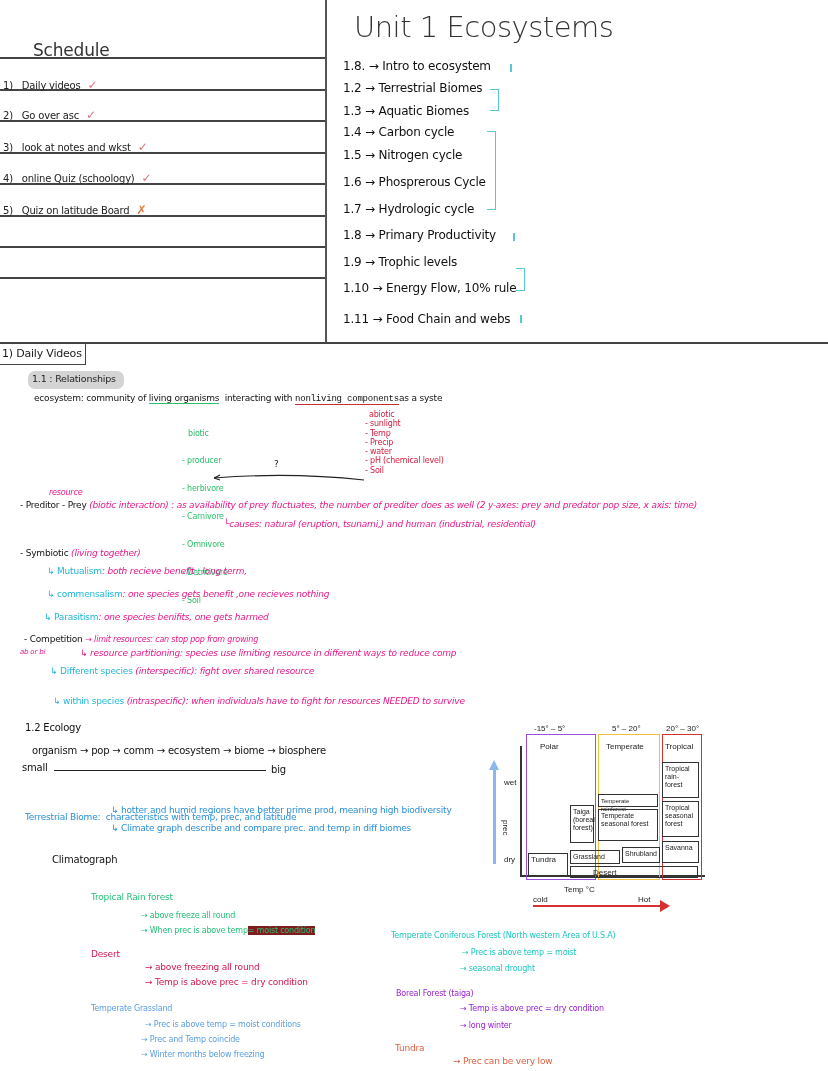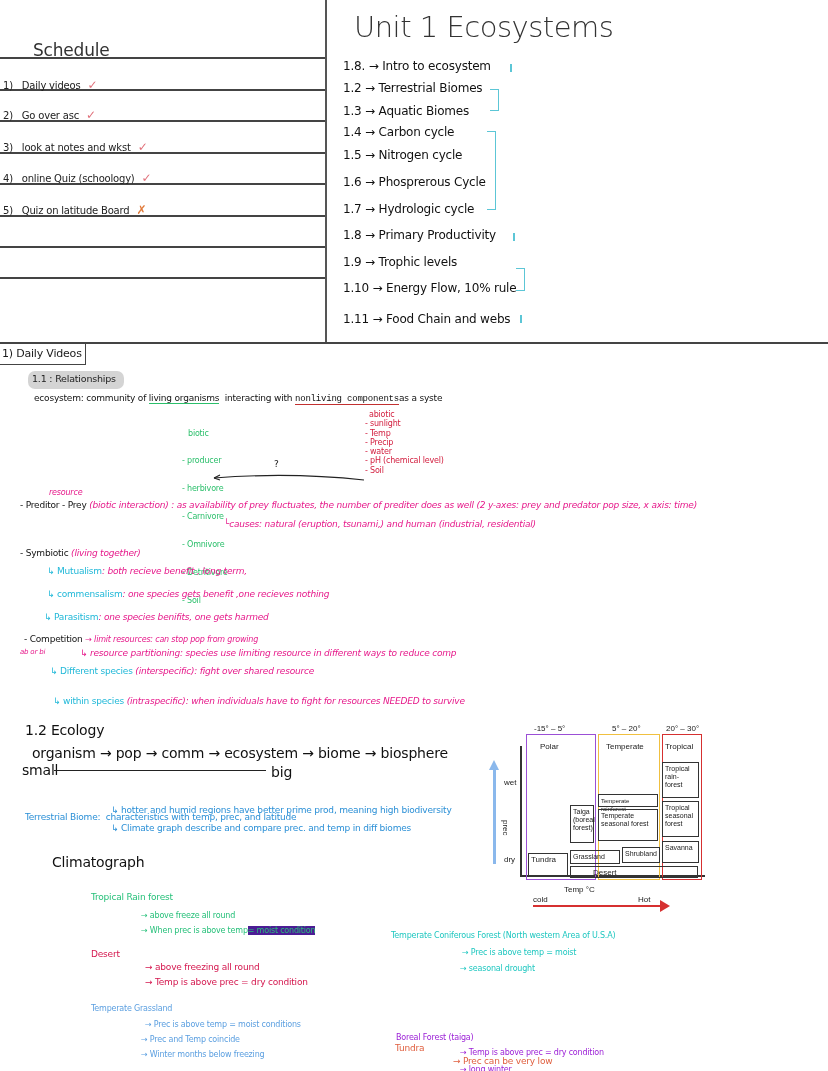--- a/index.html
+++ b/index.html
@@ -26,32 +26,32 @@
 
   .dv-box { left: 0; top: 343px; width: 86px; height: 22px; border: 1.5px solid #444; border-left: none; font-size: 11px; padding: 3px 0 0 2px; }
   .rel-badge { left: 28px; top: 371px; height: 18px; padding: 2px 8px 0 4px; background: #d4d4d4; border-radius: 7px; font-size: 9.5px; color: #222; }
   .black { color: #111; }
   .green { color: #2bbf6b; }
   .red { color: #d32040; }
   .pink { color: #e6198a; font-style: italic; }
   .cyan { color: #20b8d8; }
   .blue { color: #2a8fd6; }
   .lblue { color: #5b9fe0; }
-  .purple { color: #9b1fd6; margin-top: 44px; }
+  .purple { color: #9b1fd6; }
   .orange { color: #e06040; }
   .crimson { color: #d4174e; }
   .teal { color: #1fc7c0; }
   .tgreen { color: #27c07a; }
 
   .s9 { font-size: 9px; }
   .s8 { font-size: 8px; }
-  .s10 { font-size: 14px; }
+  .s10 { font-size: 10px; }
   .ul-green { border-bottom: 1.5px solid #2bbf6b; }
   .ul-red { border-bottom: 1.5px solid #c23030; font-family: Liberation Mono, monospace; }
-  .hl { background: #4c1d95; }
+  .hl { background: #7f1d1d; }
 
   
   .chart { position: absolute; left: 490px; top: 720px; width: 220px; height: 190px; }
   .chart .box { position: absolute; border: 1.5px solid #333; font-size: 7px; line-height: 8px; padding: 2px; color: #222; background: transparent; }
   .zone { position: absolute; border: 1.5px solid; }
   .zlabel { position: absolute; font-size: 8px; color: #222; }
 </style>
 </head>
 <body>
 

